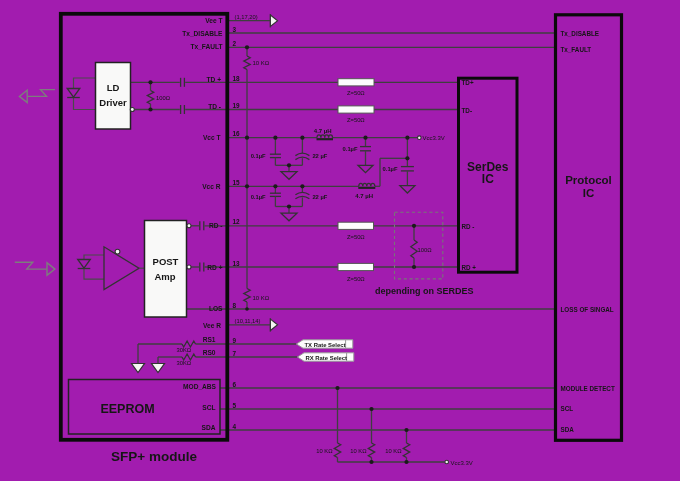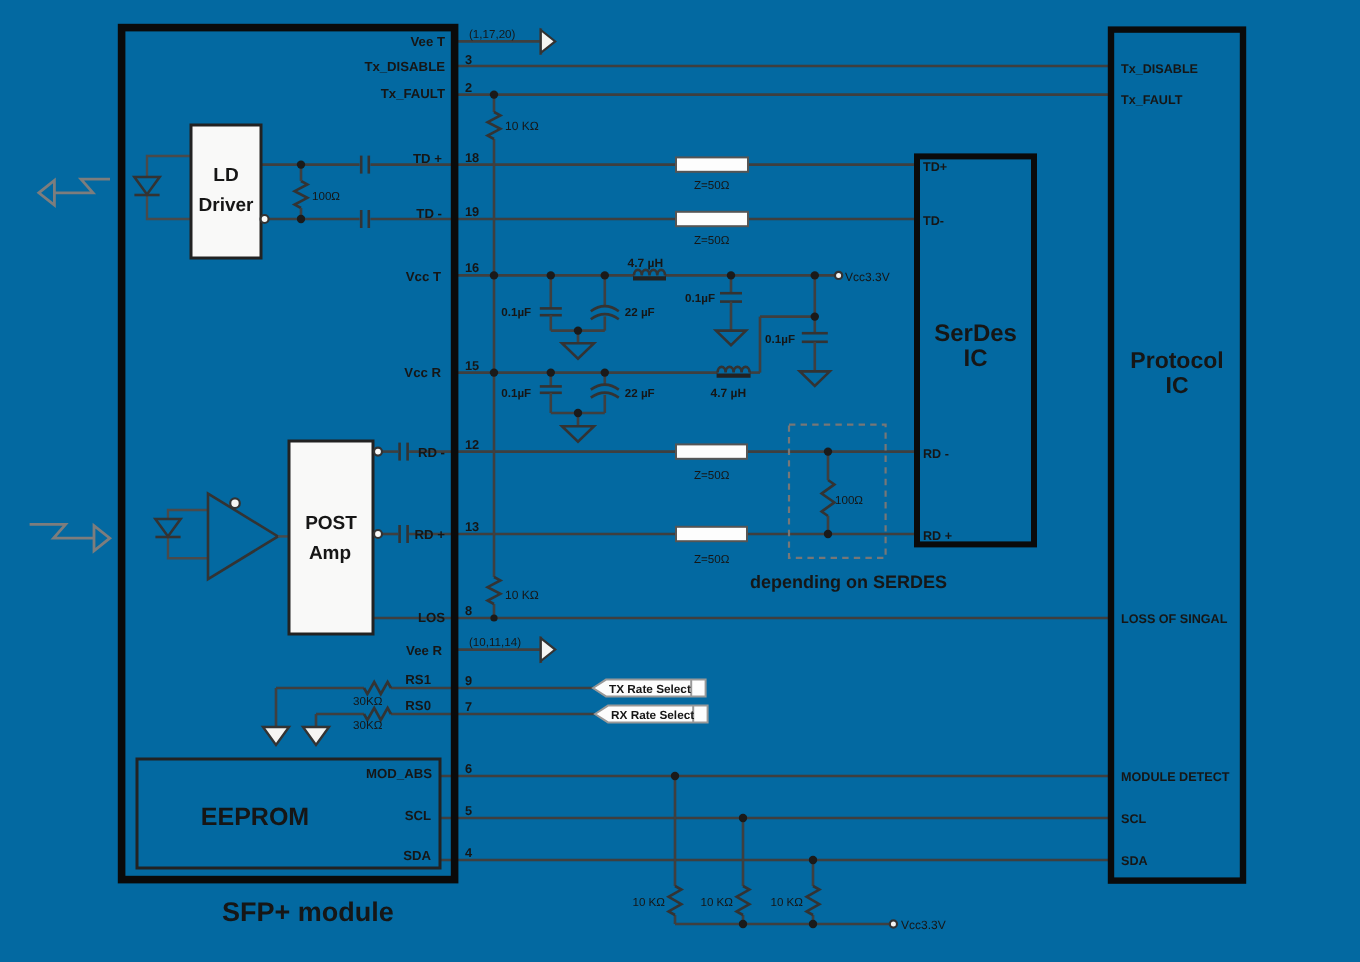--- a/index.html
+++ b/index.html
@@ -1,16 +1,16 @@
 <!DOCTYPE html>
 <html><head>
 <meta charset="utf-8">
 <style>
   html,body{margin:0;padding:0;background:#f5f5f3;}
-  .page{width:680px;height:481px;background:#0369a1;overflow:hidden;position:relative;}
+  .page{width:680px;height:481px;background:#a21caf;overflow:hidden;position:relative;}
   svg{display:block;filter:blur(0.28px);}
   text{font-family:"Liberation Sans","DejaVu Sans",sans-serif;fill:#161616;}
   .pinname{font-size:6.6px;font-weight:bold;}
   .pinnum{font-size:6.4px;font-weight:bold;}
   .val{font-size:6px;}
   .vals{font-size:5.8px;}
   .icpin{font-size:6.3px;font-weight:bold;}
   .blocklabel{font-weight:bold;}
   .wire{stroke:#3f3f3f;stroke-width:1.3;fill:none;}
   .wire2{stroke:#4a4a4a;stroke-width:1.2;fill:none;}

